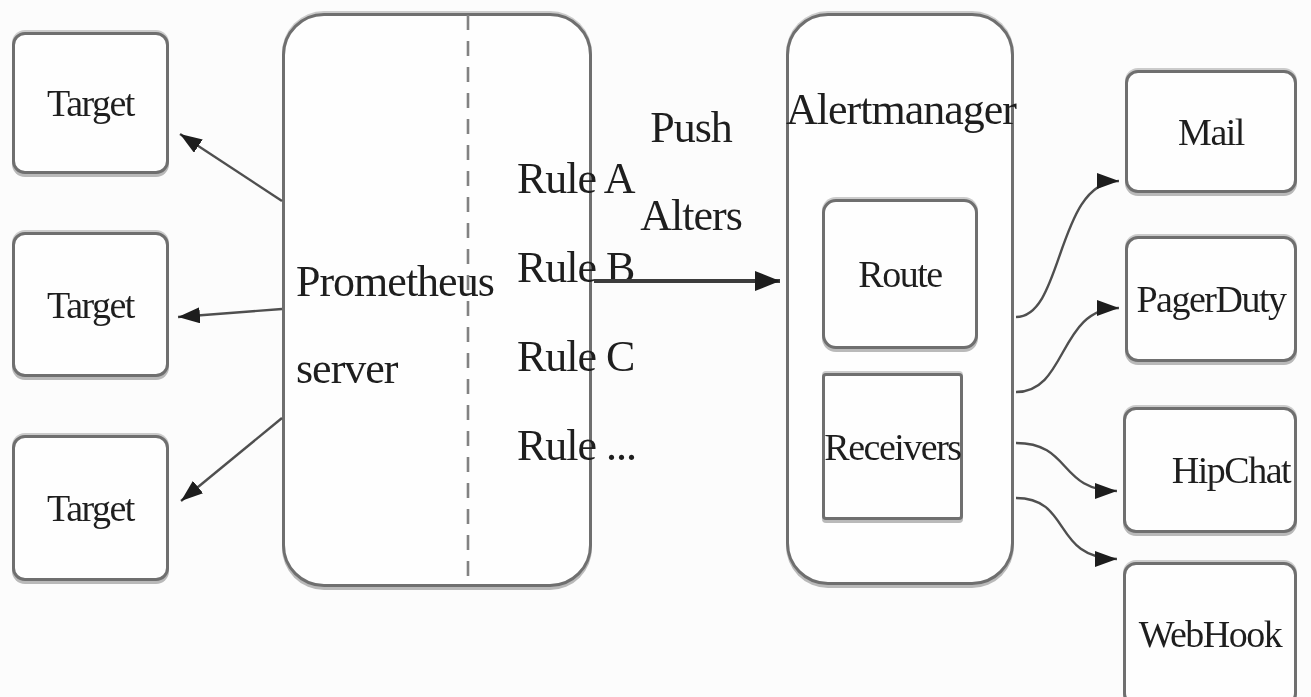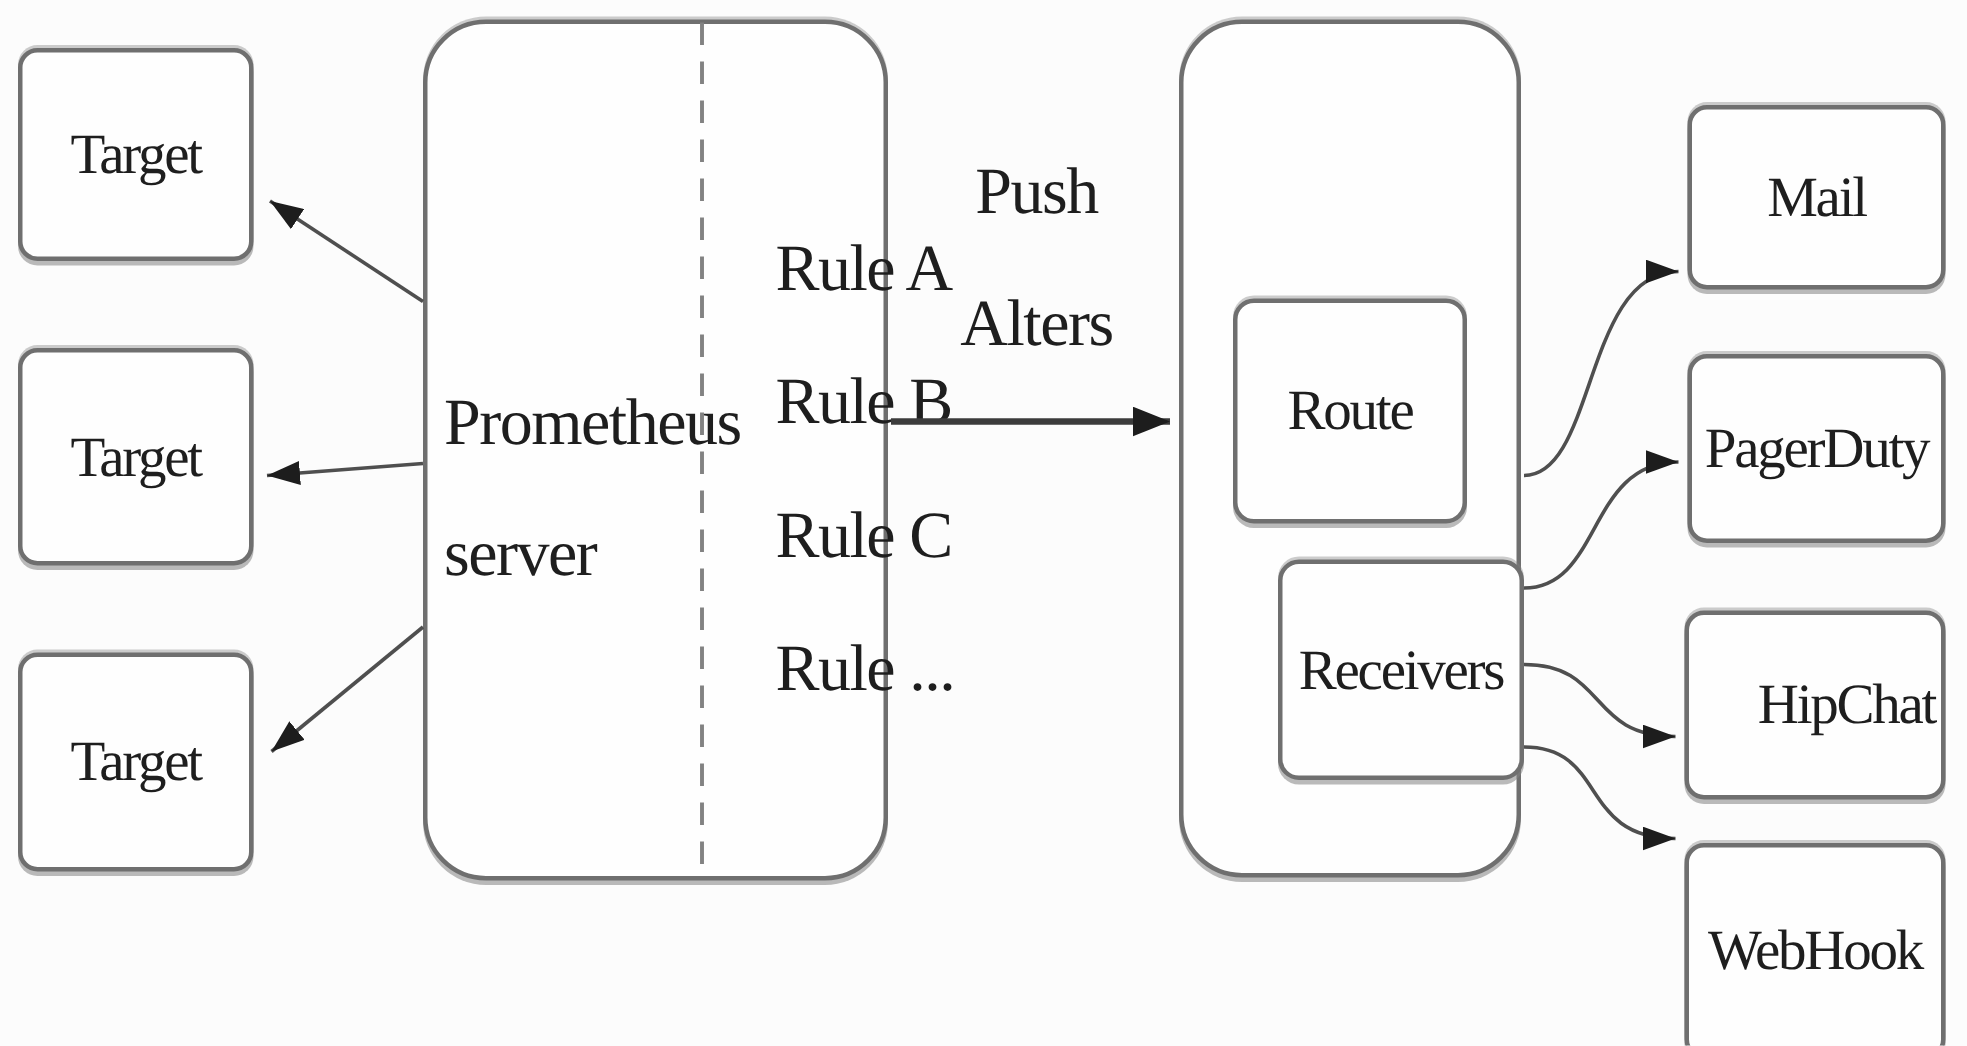--- a/index.html
+++ b/index.html
@@ -62,25 +62,26 @@
       <div>Rule C</div>
       <div>Rule ...</div>
     </div>
 
     <div class="free push">
       <div>Push</div>
       <div>Alters</div>
     </div>
 
     <div class="box pane" style="left:786px;top:13px;width:228px;height:572px;"></div>
+    <div class="free am-title">Alertmanager</div>
 
     <div class="box" style="left:822px;top:184px;width:156px;height:150px;border-radius:14px;margin-top:15px;">
       <span class="lbl">Route</span>
     </div>
-    <div class="box" style="left:822px;top:373px;width:164px;height:147px;border-radius:14px;margin-left:30px;">
+    <div class="box" style="left:822px;top:373px;width:141px;height:147px;border-radius:4px;">
       <span class="lbl">Receivers</span>
     </div>
 
     <div class="box" style="left:1125px;top:70px;width:172px;height:123px;">
       <span class="lbl">Mail</span>
     </div>
     <div class="box" style="left:1125px;top:236px;width:172px;height:126px;text-align:right;">
       <span class="lbl">PagerDuty</span>
     </div>
     <div class="box" style="left:1123px;top:407px;width:174px;height:126px;padding-left:42px;">

